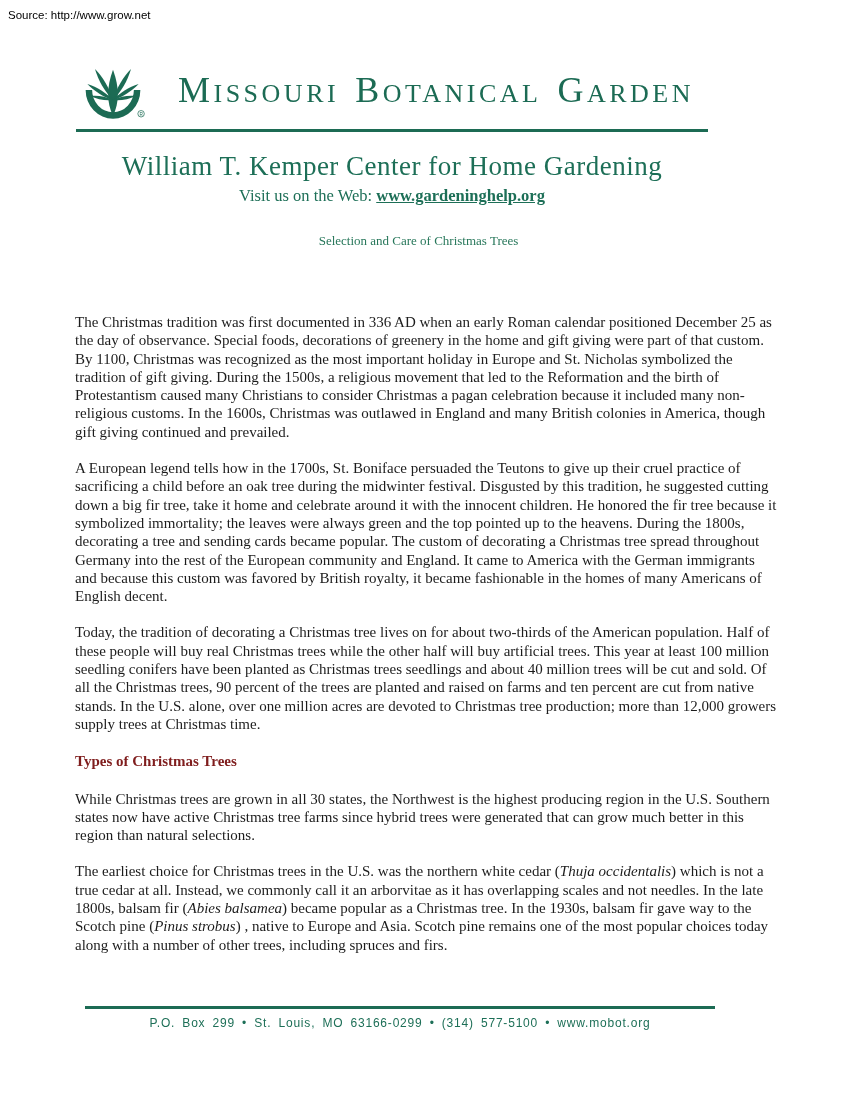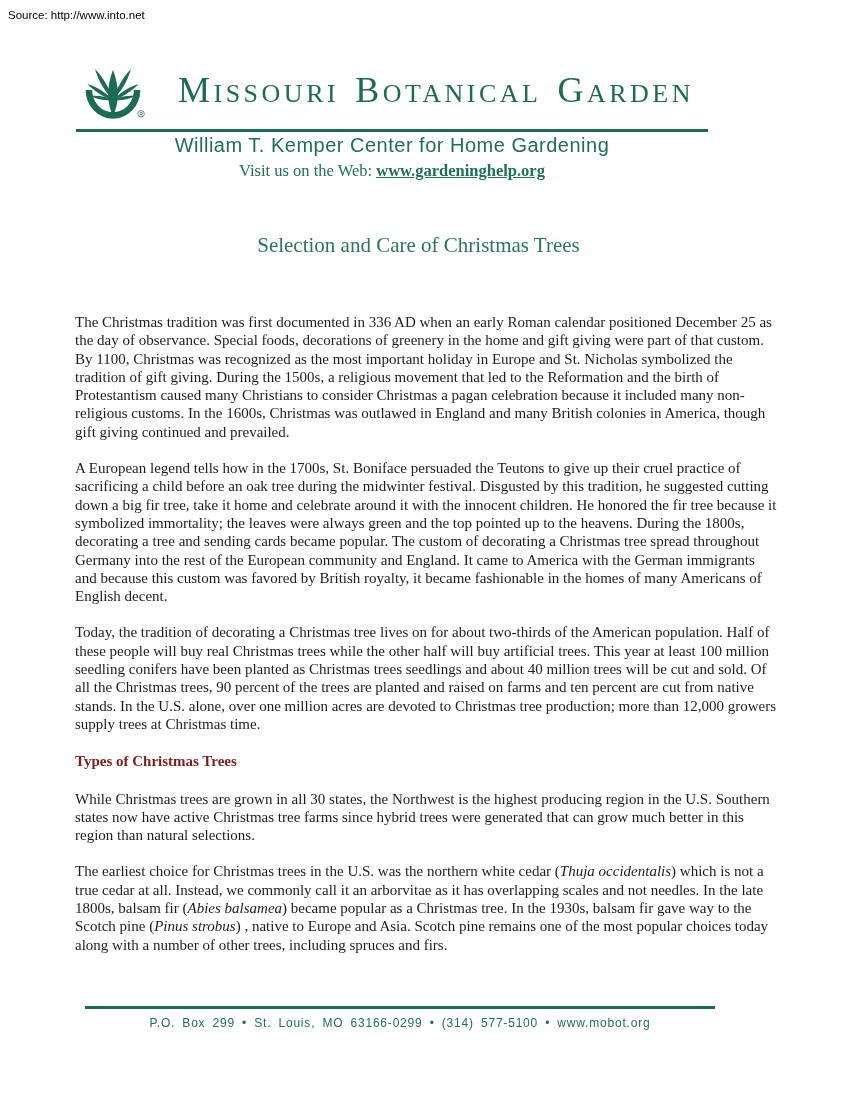--- a/index.html
+++ b/index.html
@@ -34,37 +34,37 @@
     padding-left: 14px;
   }
   .brand-word { display: inline-block; text-transform: uppercase; }
   .brand-word::first-letter { font-size: 36px; }
   .brand-word + .brand-word { margin-left: 16px; }
 
   .header-rule {
     height: 3px; background: #1c6b54; margin-top: 3px;
   }
   .kemper {
-    margin-top: 2px; text-align: center;
-    font-family: Liberation Sans, sans-serif;
-    font-size: 20px; font-weight: 400;
+    margin-top: 19px; text-align: center;
+    font-family: Liberation Serif, serif;
+    font-size: 27px; font-weight: 400;
     color: #1d6f57; letter-spacing: 0.5px;
   }
   .visit-line {
     margin-top: 4px; text-align: center;
     font-size: 16.5px; color: #1d6f57;
   }
   .visit-link {
     color: #1d6f57; font-weight: bold; text-decoration: underline; cursor: pointer;
   }
 
   .doc-title {
     position: absolute; top: 233px; left: 0; width: 837px;
     text-align: center;
-    font-size: 21px; color: #27775a; font-weight: 500;
+    font-size: 13px; color: #27775a; font-weight: 500;
   }
 
   .doc-body {
     position: absolute; top: 313px; left: 75px; width: 703px;
     font-size: 15px; line-height: 18.3px;
   }
   .doc-body p { margin-bottom: 18px; }
   .doc-body h3 {
     font-size: 15px; line-height: 18.3px; font-weight: bold;
     margin-top: 19px; margin-bottom: 19px; color: #7f1d1d;
@@ -79,21 +79,21 @@
     margin-top: 7px; text-align: center;
     font-family: "Liberation Sans", sans-serif;
     font-size: 12px; color: #1d6f57;
     letter-spacing: 0.8px; word-spacing: 3px;
     white-space: nowrap;
   }
 </style>
 </head>
 <body>
 
-<div class="source-note">Source: http://www.into.net</div>
+<div class="source-note">Source: http://www.grow.net</div>
 
 <div class="header">
   <div class="logo-row">
     <span class="logo-mark">
       <svg viewBox="0 0 100 100" width="74" height="72" aria-hidden="true">
         <g fill="#1c6b54" stroke="none">
 
           <path d="M12 50 a38 40 0 0 0 76 0 l-9 0 a29 31 0 0 1 -58 0 Z"></path>
 
           <path d="M50 86 C41 68 41 46 50 22 C59 46 59 68 50 86 Z"></path>

